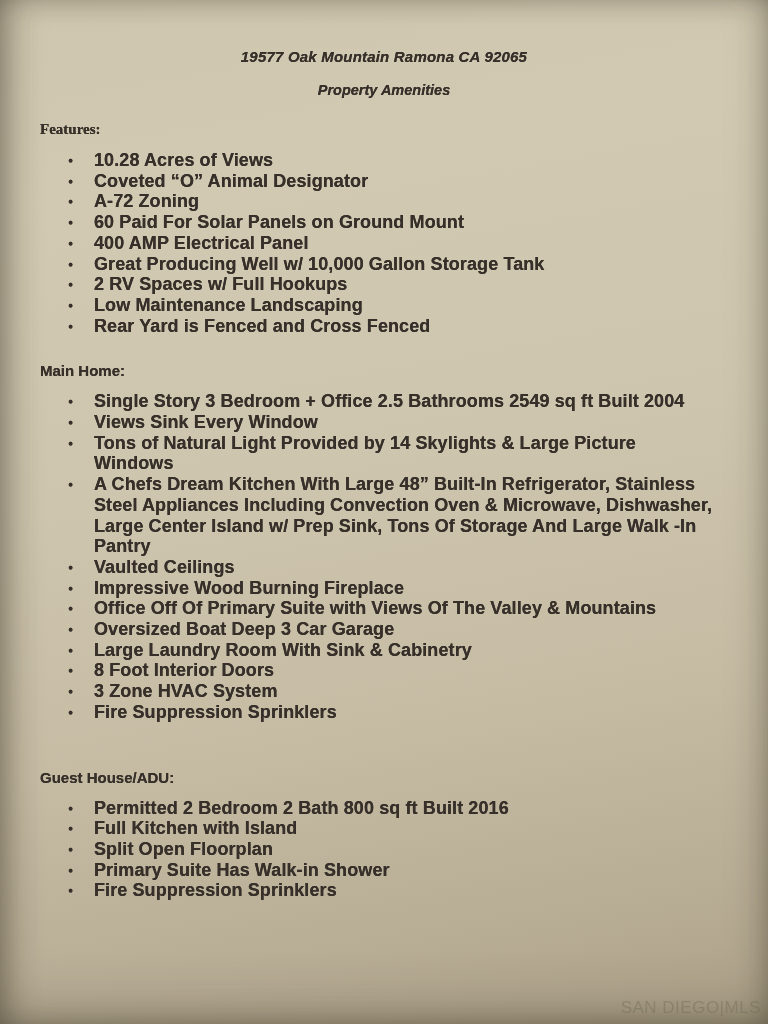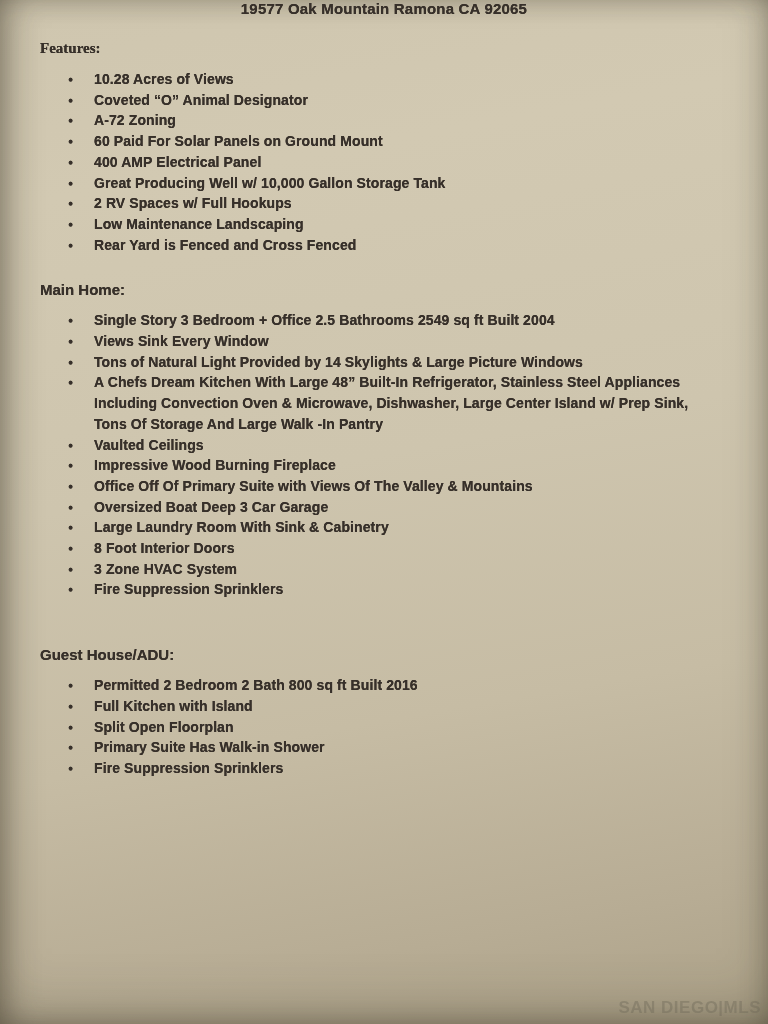--- a/index.html
+++ b/index.html
@@ -20,21 +20,21 @@
         #c6bca4 68%,
         #b7ac94 88%,
         #aca188 100%);
     box-shadow:
       inset 18px 0 34px -14px rgba(50, 45, 32, 0.45),
       inset -14px 0 30px -14px rgba(50, 45, 32, 0.30),
       inset 0 -24px 60px -20px rgba(50, 45, 32, 0.35),
       inset 0 10px 40px -20px rgba(50, 45, 32, 0.18);
     color: #37302a;
   }
-  .title-block { text-align: center; }
+  .title-block { padding-top: 48px; text-align: center; font-style: italic; }
   .doc-title {
     font-size: 15px; font-weight: bold; letter-spacing: 0.2px;
     text-shadow: 0 0 0.5px #37302a;
   }
   .doc-subtitle {
     margin-top: 17px;
     font-size: 14.5px; font-weight: bold;
     text-shadow: 0 0 0.5px #37302a;
   }
   .content { padding: 0 38px 0 40px; }
@@ -47,21 +47,21 @@
   .section-guest-house .section-heading{ margin-top: 46px; }
   ul.amenities {
     list-style: none;
     margin: 12px 0 0 0;
     padding: 0 0 0 28px;
     width: 652px;
   }
   ul.amenities li {
     position: relative;
     padding-left: 26px;
-    font-size: 14px; font-weight: bold;
+    font-size: 18px; font-weight: bold;
     line-height: 20.7px;
     letter-spacing: 0.1px;
     text-shadow: 0 0 0.5px #37302a;
   }
   ul.amenities li::before {
     content: "\25CF";
     position: absolute;
     left: 0; top: 0;
     font-size: 8.5px;
     line-height: 20.7px;
@@ -73,33 +73,34 @@
     position: absolute;
     left: 24px; top: 29.5px;
     width: 396px; height: 2px;
     background: rgba(55, 48, 38, 0.55);
     pointer-events: none;
   }
   .watermark {
     position: absolute;
     right: 7px; bottom: 6px;
     font-size: 17px;
-    font-weight: bold;
+    font-weight: normal;
     letter-spacing: 0.5px;
     color: rgba(110, 104, 88, 0.55);
     opacity: 0.75;
   }
 </style>
 </head>
 <body>
 
 <div class="photo-page">
 
   <div class="title-block">
     <div class="doc-title">19577 Oak Mountain Ramona CA 92065</div>
+    <div class="doc-subtitle">Property Amenities</div>
   </div>
 
   <div class="content">
 
     <div class="section-features">
       <div class="section-heading">Features:</div>
       <ul class="amenities">
         <li>10.28 Acres of Views</li>
         <li>Coveted “O” Animal Designator</li>
         <li>A-72 Zoning</li>

